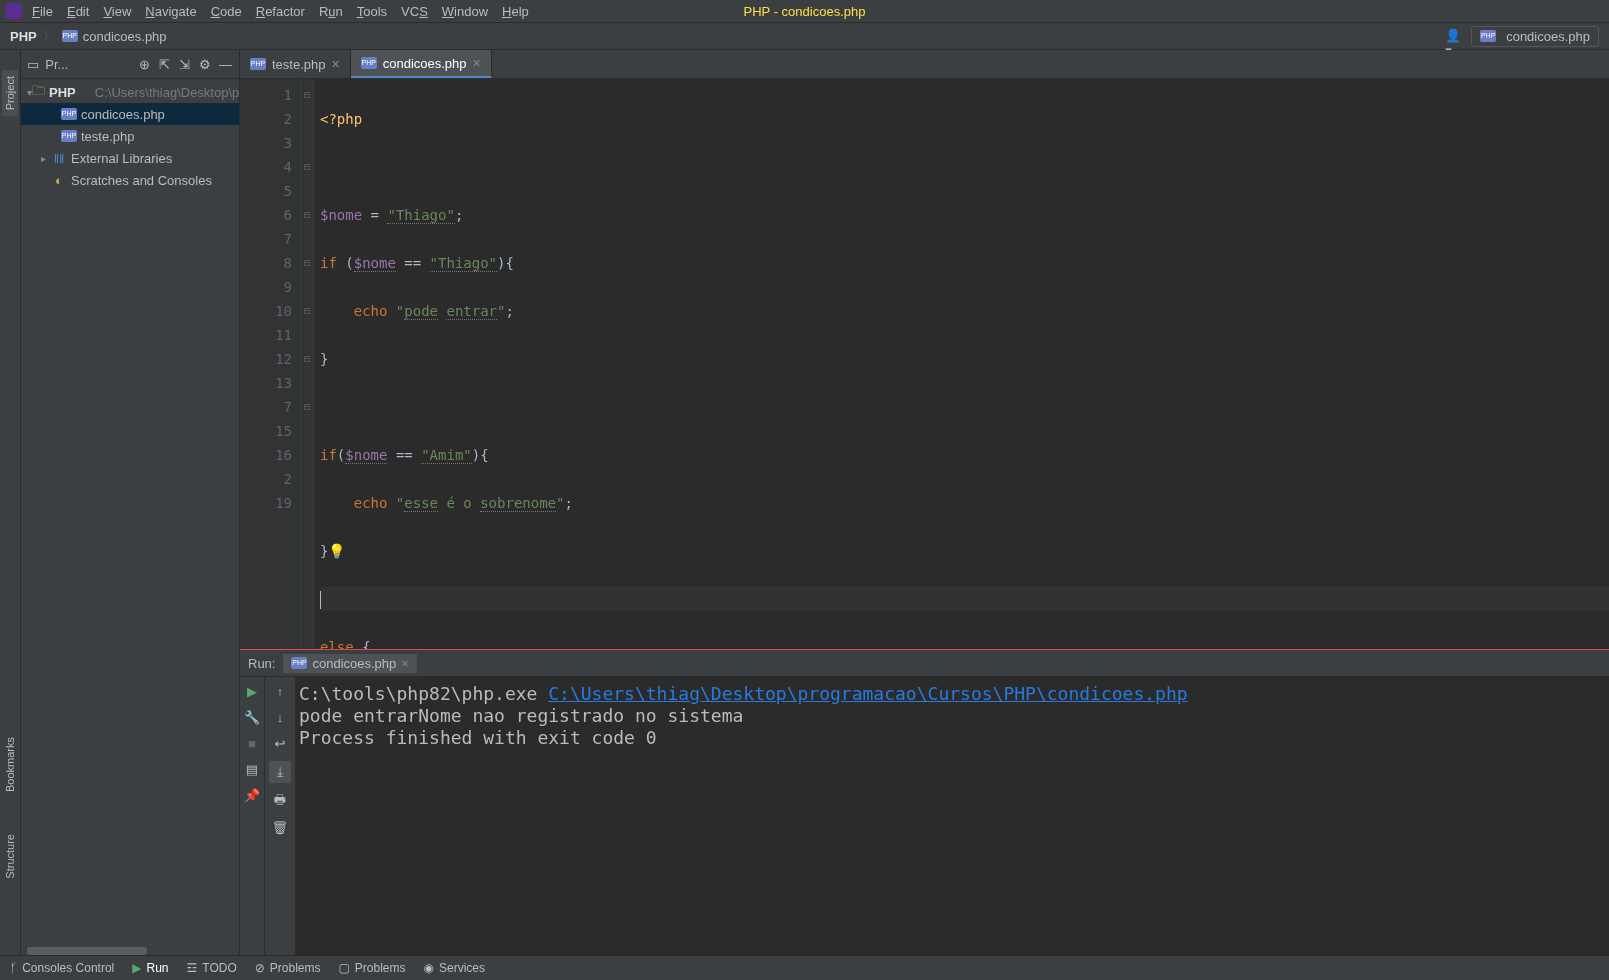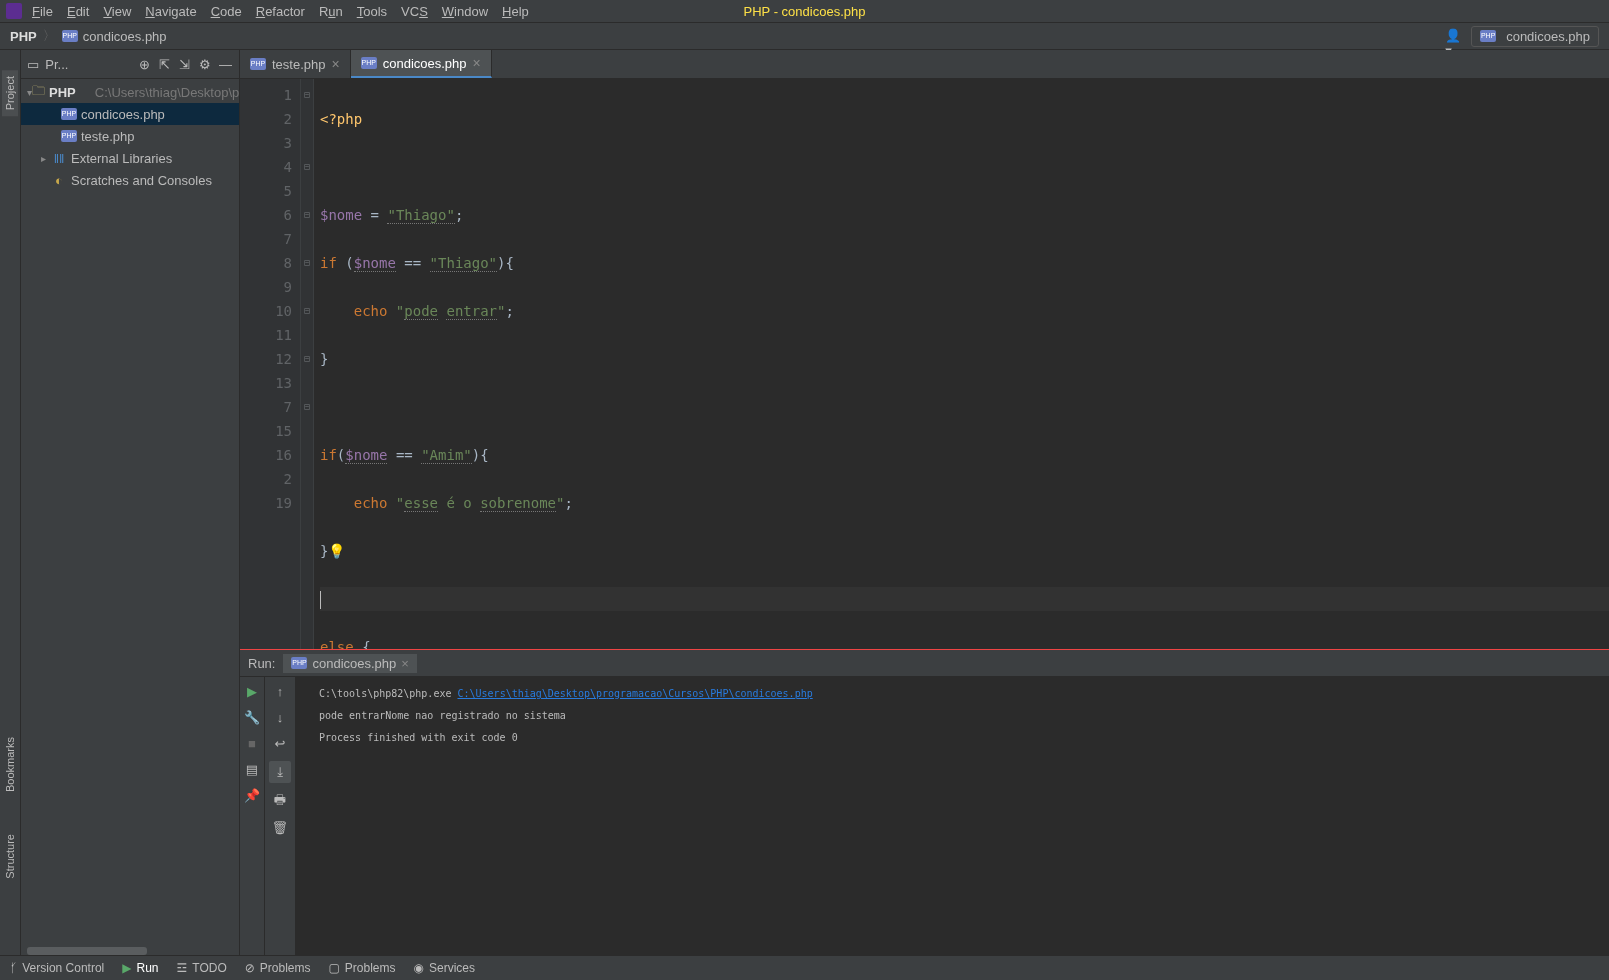--- a/index.html
+++ b/index.html
@@ -58,21 +58,21 @@
 .runpanel{height:305px;background:#2b2b2b;border-top:1px solid #ef4444;display:flex;flex-direction:column}
 .runhead{height:26px;background:#3c3f41;display:flex;align-items:center;padding:0 8px;gap:8px;border-bottom:1px solid #2b2b2b}
 .runhead .lbl{color:#bbb}
 .runhead .tabx{background:#4e5254;padding:2px 8px;display:flex;align-items:center;gap:5px}
 .runhead .close{color:#888}
 .runbody{flex:1;display:flex}
 .runtools{width:24px;background:#3c3f41;display:flex;flex-direction:column;align-items:center;padding-top:6px;gap:10px}
 .runtools2{width:30px;background:#3c3f41;display:flex;flex-direction:column;align-items:center;padding-top:6px;gap:10px;border-left:1px solid #2b2b2b}
 .runtools .ti,.runtools2 .ti{width:16px;height:16px;cursor:pointer;color:#bbb;display:flex;align-items:center;justify-content:center}
 .runtools2 .ti.sel{background:#4e5254;border-radius:2px;padding:3px}
-.console{flex:1;padding:6px 24px;font-family:Consolas,monospace;font-size:10px;color:#bbb;line-height:22px;white-space:pre}
+.console{flex:1;padding:6px 4px;font-family:Consolas,monospace;font-size:18px;color:#bbb;line-height:22px;white-space:pre}
 .console .link{color:#287bde;text-decoration:underline}
 
 .statusbar{height:24px;background:#3c3f41;display:flex;align-items:center;padding:0 10px;border-top:1px solid #2b2b2b;gap:18px;font-size:12px}
 .statusbar .sb{display:flex;align-items:center;gap:5px;cursor:pointer;color:#bbb}
 .statusbar .sb.active{color:#fff}
 .statusbar .play{color:#59a869}
 </style>
 </head>
 <body>
 
@@ -256,21 +256,21 @@
 <span>pode entrarNome nao registrado no sistema</span>
 <span>Process finished with exit code 0</span></div>
         </div>
       </div>
     </div>
   </div>
 
   <div class="statusbar">
     <span class="sb">
         <span>ᚶ</span>
-        <span>Version Control</span>
+        <span>Consoles Control</span>
       </span>
     <span class="sb active">
         <span class="play">▶</span>
         <span>Run</span>
       </span>
     <span class="sb">
         <span>☲</span>
         <span>TODO</span>
       </span>
     <span class="sb">

